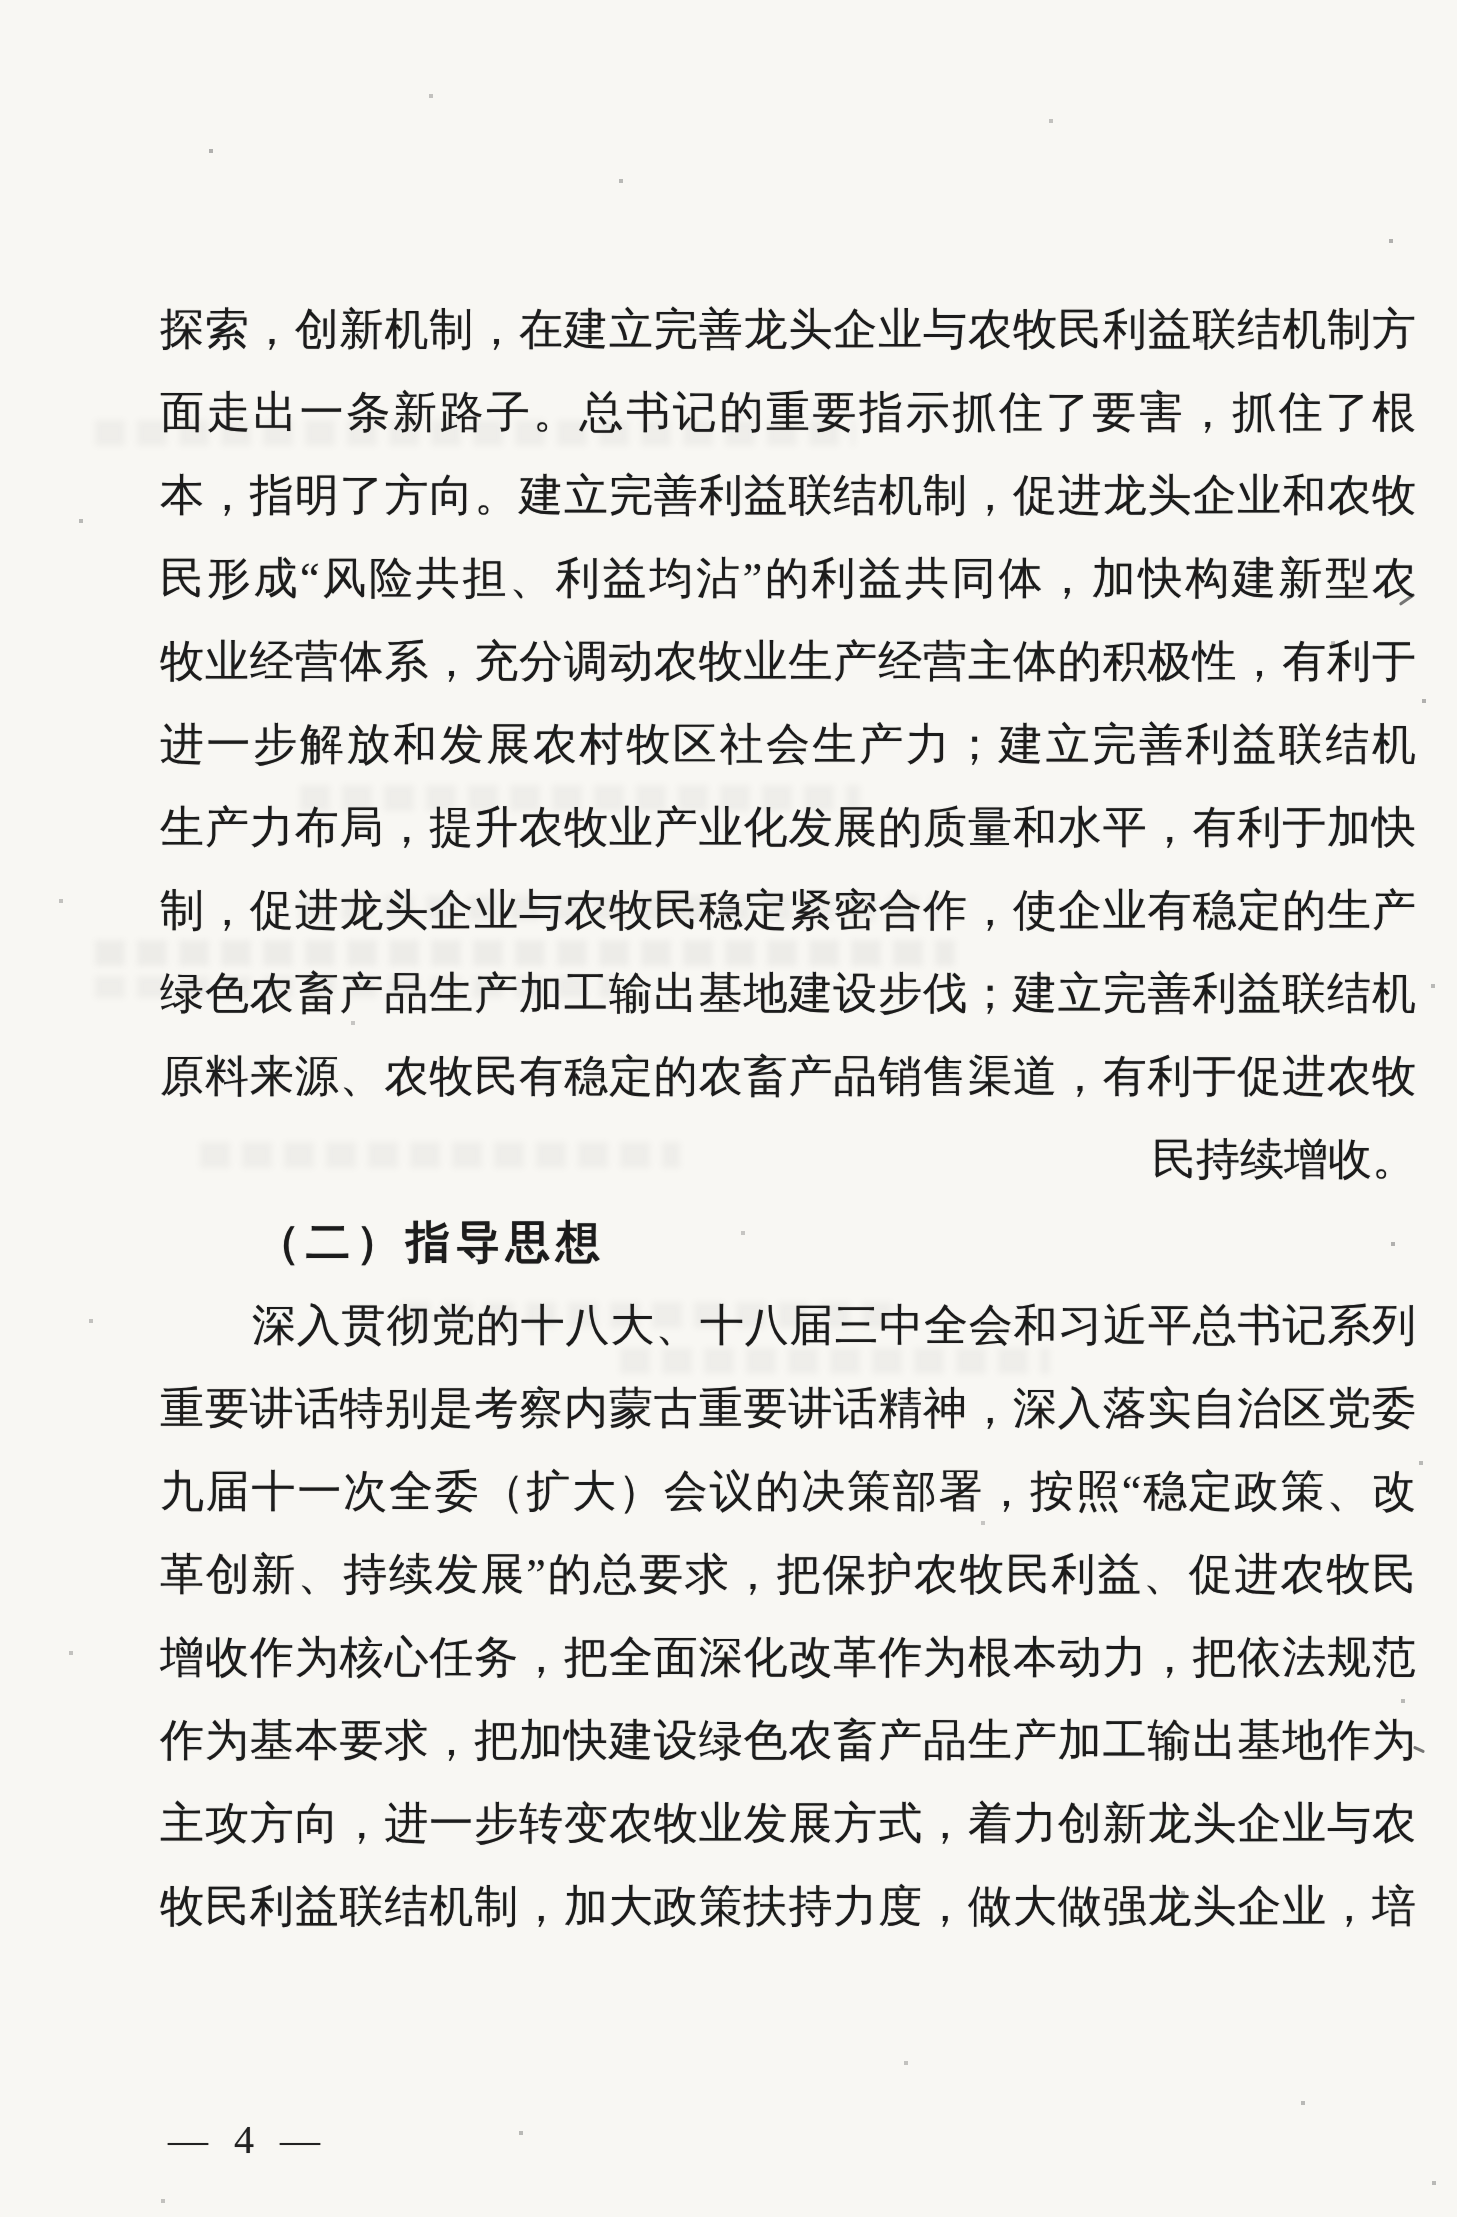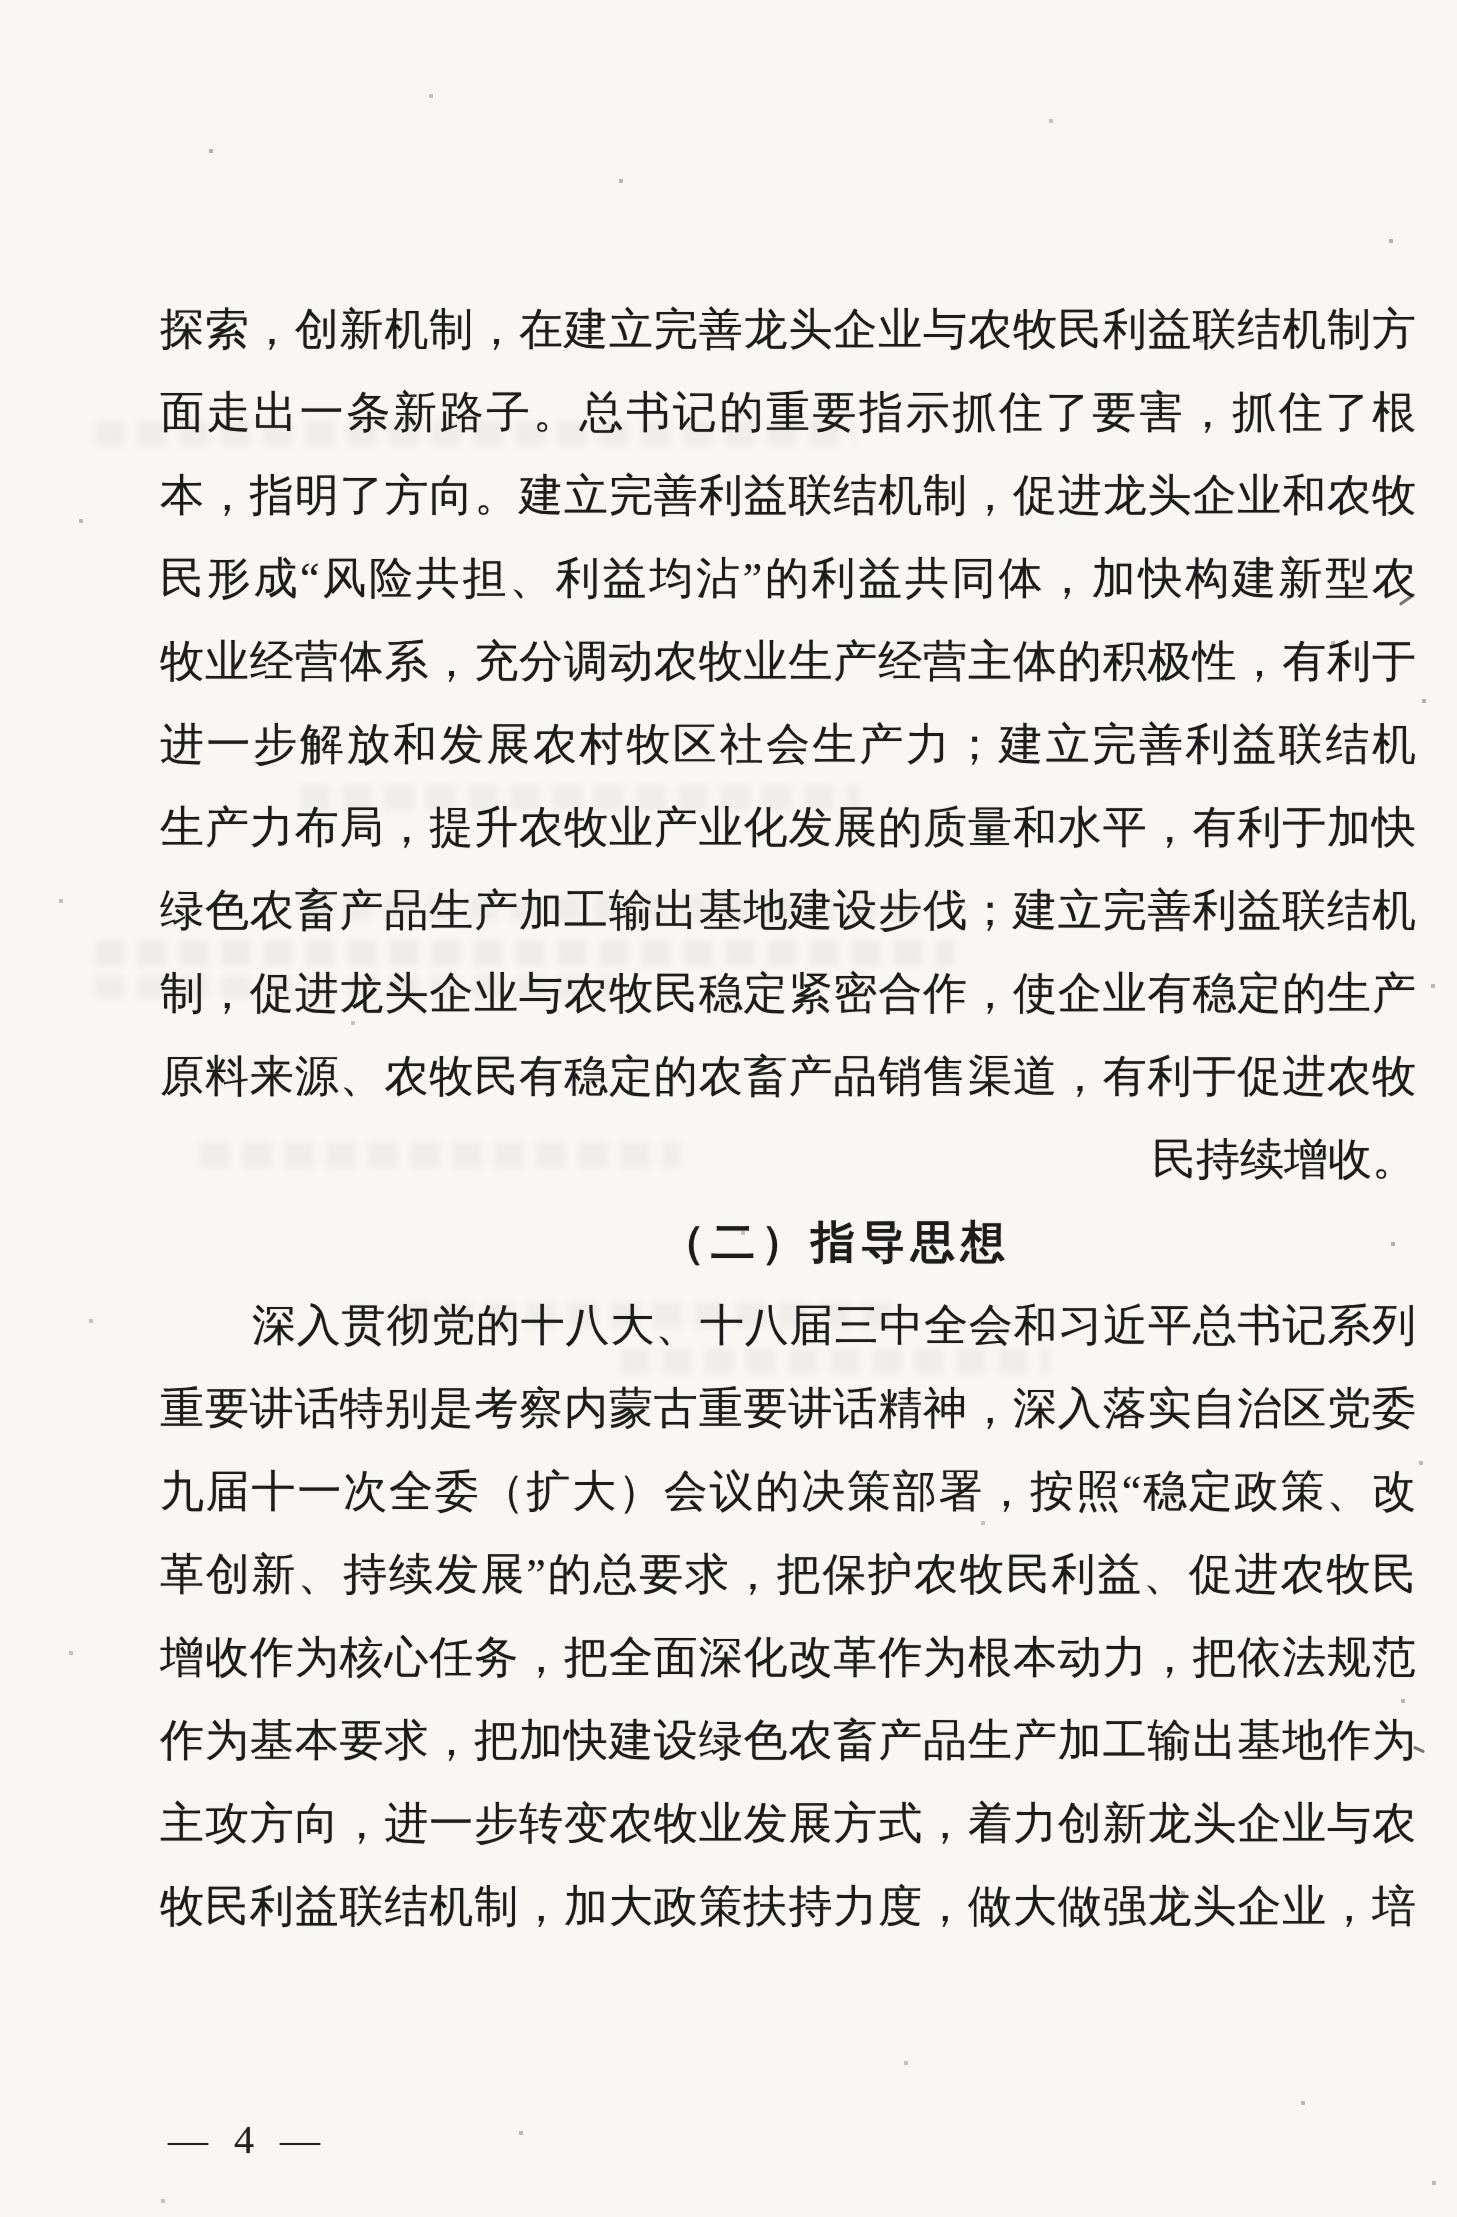--- a/index.html
+++ b/index.html
@@ -37,21 +37,21 @@
   }
   .line.short{
     text-align:right;
     text-align-last:auto;
   }
   .line.indent{
     padding-left:92px;
   }
   .heading{
     font-weight:bold;
-    text-align:center;
+    text-align:left;
     text-align-last:auto;
     padding-left:96px;
     letter-spacing:6px;
   }
   .page-number{
     position:absolute;
     left:168px;
     top:2110px;
     font-size:40px;
     line-height:60px;
@@ -139,22 +139,22 @@
   <div class="tick tick2"></div>
 
   <div class="textblock">
     <div class="line">探索，创新机制，在建立完善龙头企业与农牧民利益联结机制方</div>
     <div class="line">面走出一条新路子。总书记的重要指示抓住了要害，抓住了根</div>
     <div class="line">本，指明了方向。建立完善利益联结机制，促进龙头企业和农牧</div>
     <div class="line">民形成“风险共担、利益均沾”的利益共同体，加快构建新型农</div>
     <div class="line">牧业经营体系，充分调动农牧业生产经营主体的积极性，有利于</div>
     <div class="line">进一步解放和发展农村牧区社会生产力；建立完善利益联结机</div>
     <div class="line">生产力布局，提升农牧业产业化发展的质量和水平，有利于加快</div>
+    <div class="line">制，促进龙头企业与农牧民稳定紧密合作，使企业有稳定的生产</div>
     <div class="line">绿色农畜产品生产加工输出基地建设步伐；建立完善利益联结机</div>
-    <div class="line">制，促进龙头企业与农牧民稳定紧密合作，使企业有稳定的生产</div>
     <div class="line">原料来源、农牧民有稳定的农畜产品销售渠道，有利于促进农牧</div>
     <div class="line short">民持续增收。</div>
 
     <div class="line heading">（二）指导思想</div>
 
     <div class="line indent">深入贯彻党的十八大、十八届三中全会和习近平总书记系列</div>
     <div class="line">重要讲话特别是考察内蒙古重要讲话精神，深入落实自治区党委</div>
     <div class="line">九届十一次全委（扩大）会议的决策部署，按照“稳定政策、改</div>
     <div class="line">革创新、持续发展”的总要求，把保护农牧民利益、促进农牧民</div>
     <div class="line">增收作为核心任务，把全面深化改革作为根本动力，把依法规范</div>

